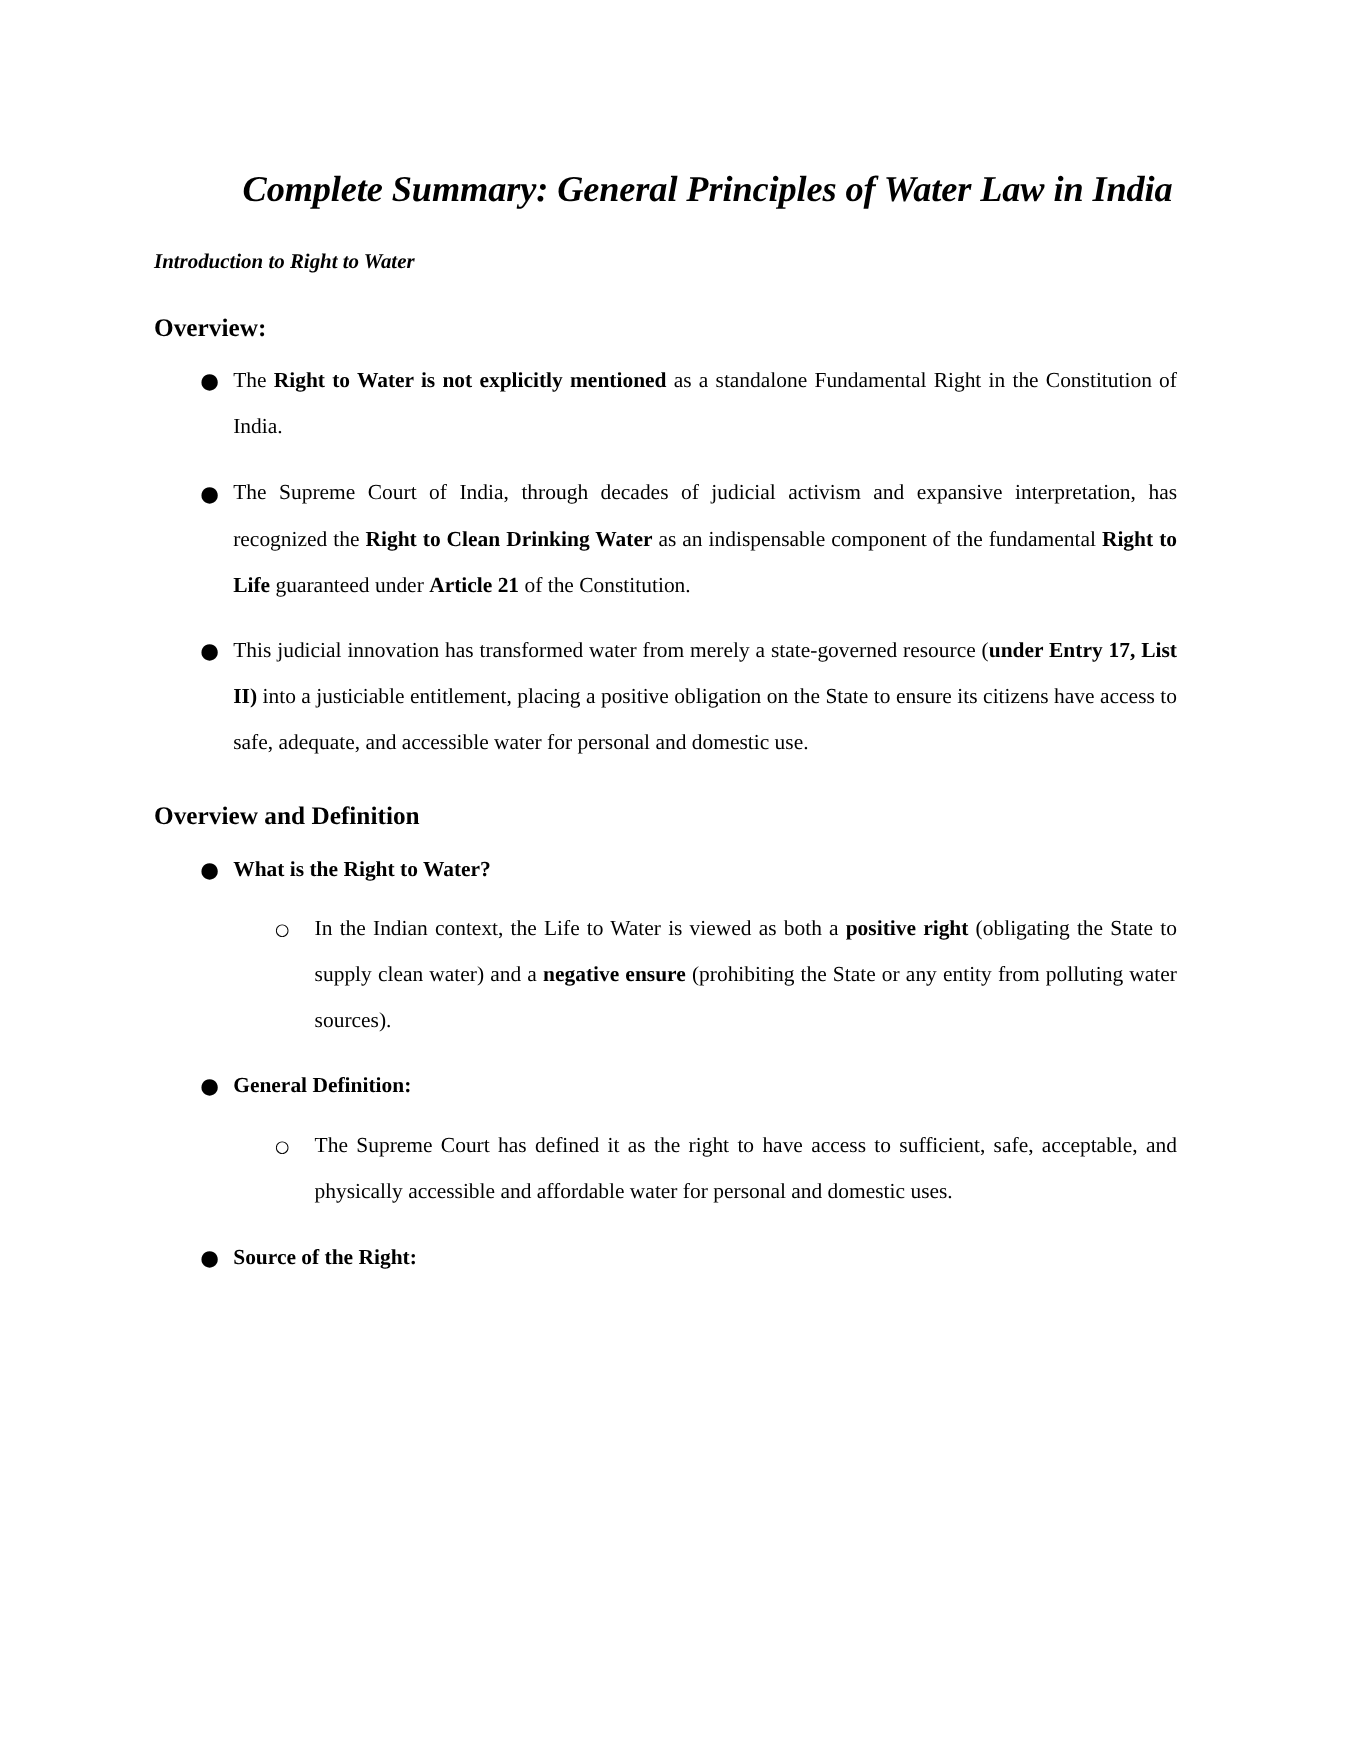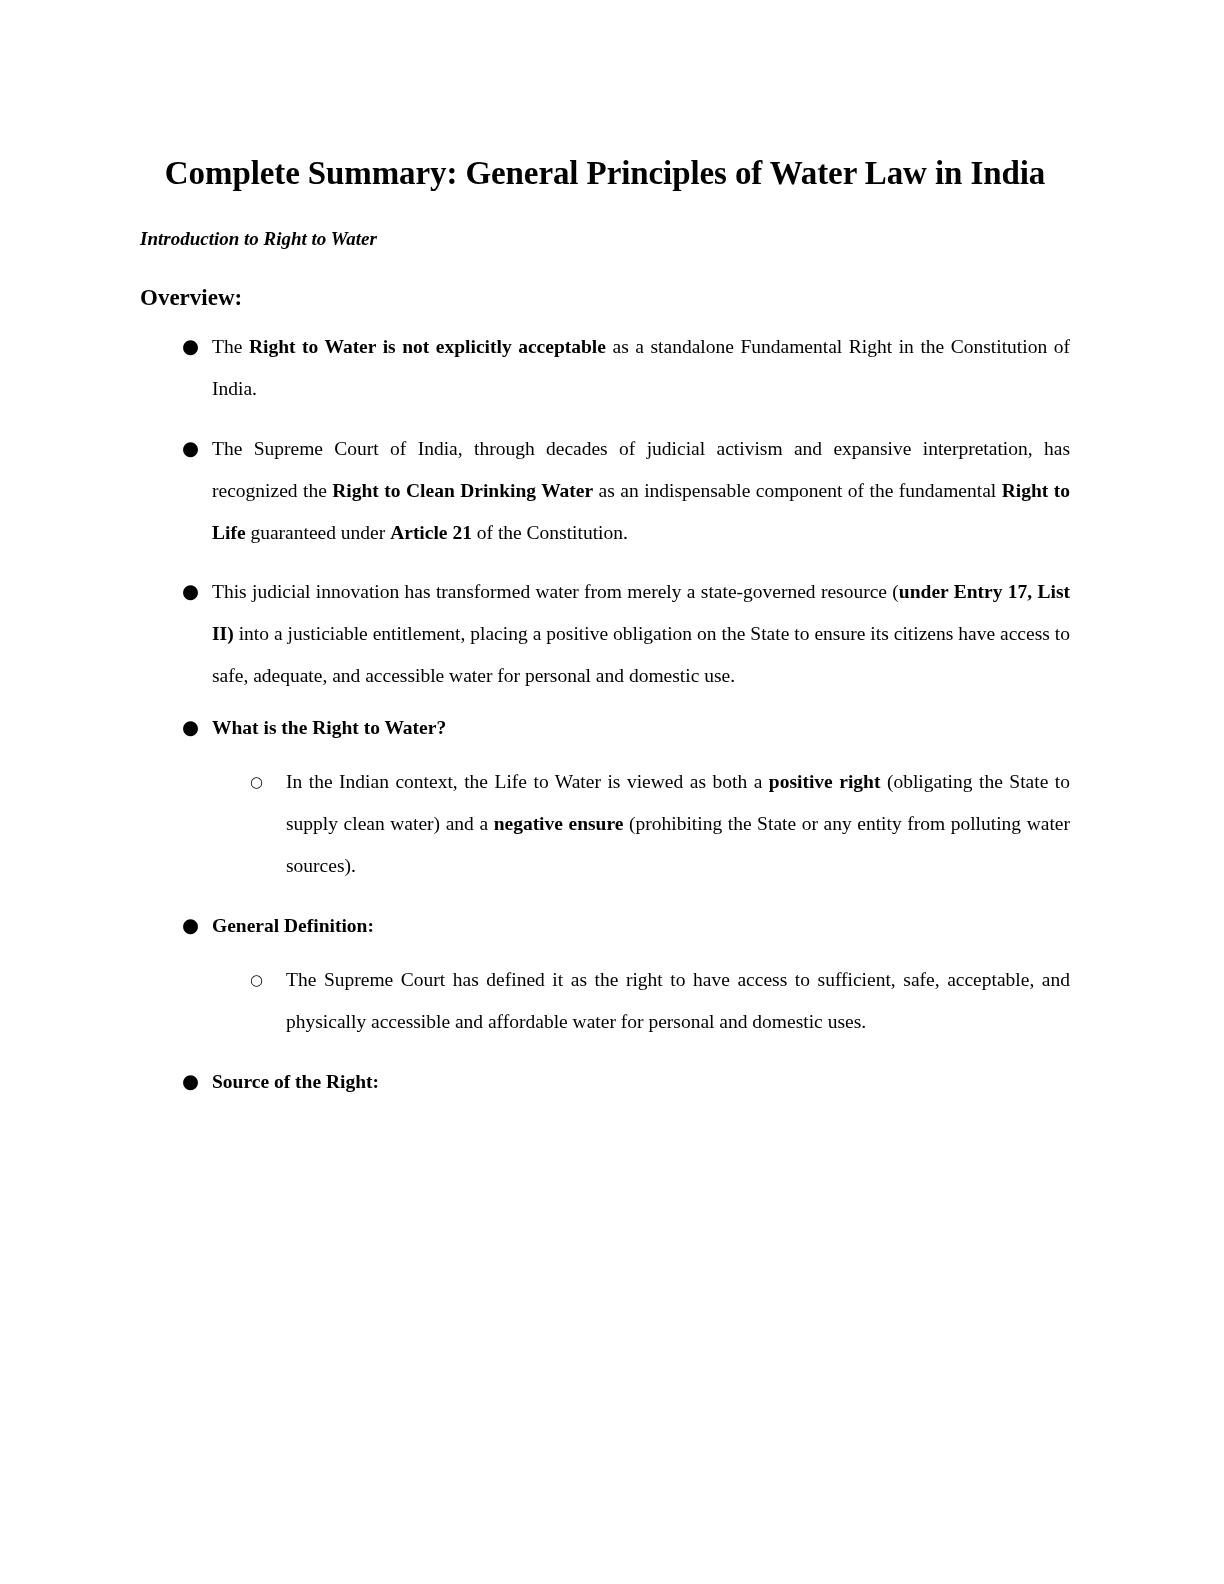--- a/index.html
+++ b/index.html
@@ -31,24 +31,25 @@
     left: 140px;
     top: 150px;
     width: 930px;  
   }
 
   
   .doc-title {
     font-size: 33px;
     font-weight: bold;
     line-height: 1.42;
-    text-align: center;
+    text-align: right;
     letter-spacing: -0.1px;
     margin: 0 0 0 0;
     padding: 0 4px;
+    font-style: italic;
   }
 
   
   .doc-subtitle {
     font-size: 19px;
     font-weight: bold;
     font-style: italic;
     text-align: left;
     line-height: 1.5;
     margin: 28px 0 0 0;
@@ -132,24 +133,25 @@
 <div class="page">
   <div class="content">
 
     <h1 class="doc-title">Complete Summary: General Principles of Water Law in India</h1>
 
     <div class="doc-subtitle">Introduction to Right to Water</div>
 
     <div id="sections">
         <div class="section-heading">Overview:</div>
         <ul class="lvl1">
-          <li><span class="marker">●</span><span class="txt"><span class="">The </span><span class="b">Right to Water is not explicitly acceptable</span><span class=""> as a standalone Fundamental Right in the Constitution of India.</span></span></li>
+          <li><span class="marker">●</span><span class="txt"><span class="">The </span><span class="b">Right to Water is not explicitly mentioned</span><span class=""> as a standalone Fundamental Right in the Constitution of India.</span></span></li>
           <li><span class="marker">●</span><span class="txt"><span class="">The Supreme Court of India, through decades of judicial activism and expansive interpretation, has recognized the </span><span class="b">Right to Clean Drinking Water</span><span class=""> as an indispensable component of the fundamental </span><span class="b">Right to Life</span><span class=""> guaranteed under </span><span class="b">Article 21</span><span class=""> of the Constitution.</span></span></li>
           <li><span class="marker">●</span><span class="txt"><span class="">This judicial innovation has transformed water from merely a state-governed resource (</span><span class="b">under Entry 17, List II)</span><span class=""> into a justiciable entitlement, placing a positive obligation on the State to ensure its citizens have access to safe, adequate, and accessible water for personal and domestic use.</span></span></li>
         </ul>
+        <div class="section-heading">Overview and Definition</div>
         <ul class="lvl1">
           <li class="heading-li"><span class="marker">●</span><span class="txt"><span class="b">What is the Right to Water?</span></span><ul class="lvl2">
               <li><span class="marker">○</span><span class="txt"><span class="">In the Indian context, the Life to Water is viewed as both a </span><span class="b">positive right</span><span class=""> (obligating the State to supply clean water) and a </span><span class="b">negative ensure</span><span class=""> (prohibiting the State or any entity from polluting water sources).</span></span></li>
             </ul></li>
           <li class="heading-li"><span class="marker">●</span><span class="txt"><span class="b">General Definition:</span></span><ul class="lvl2">
               <li><span class="marker">○</span><span class="txt"><span class="">The Supreme Court has defined it as the right to have access to sufficient, safe, acceptable, and physically accessible and affordable water for personal and domestic uses.</span></span></li>
             </ul></li>
           <li class="heading-li"><span class="marker">●</span><span class="txt"><span class="b">Source of the Right:</span></span></li>
         </ul>
       </div>

